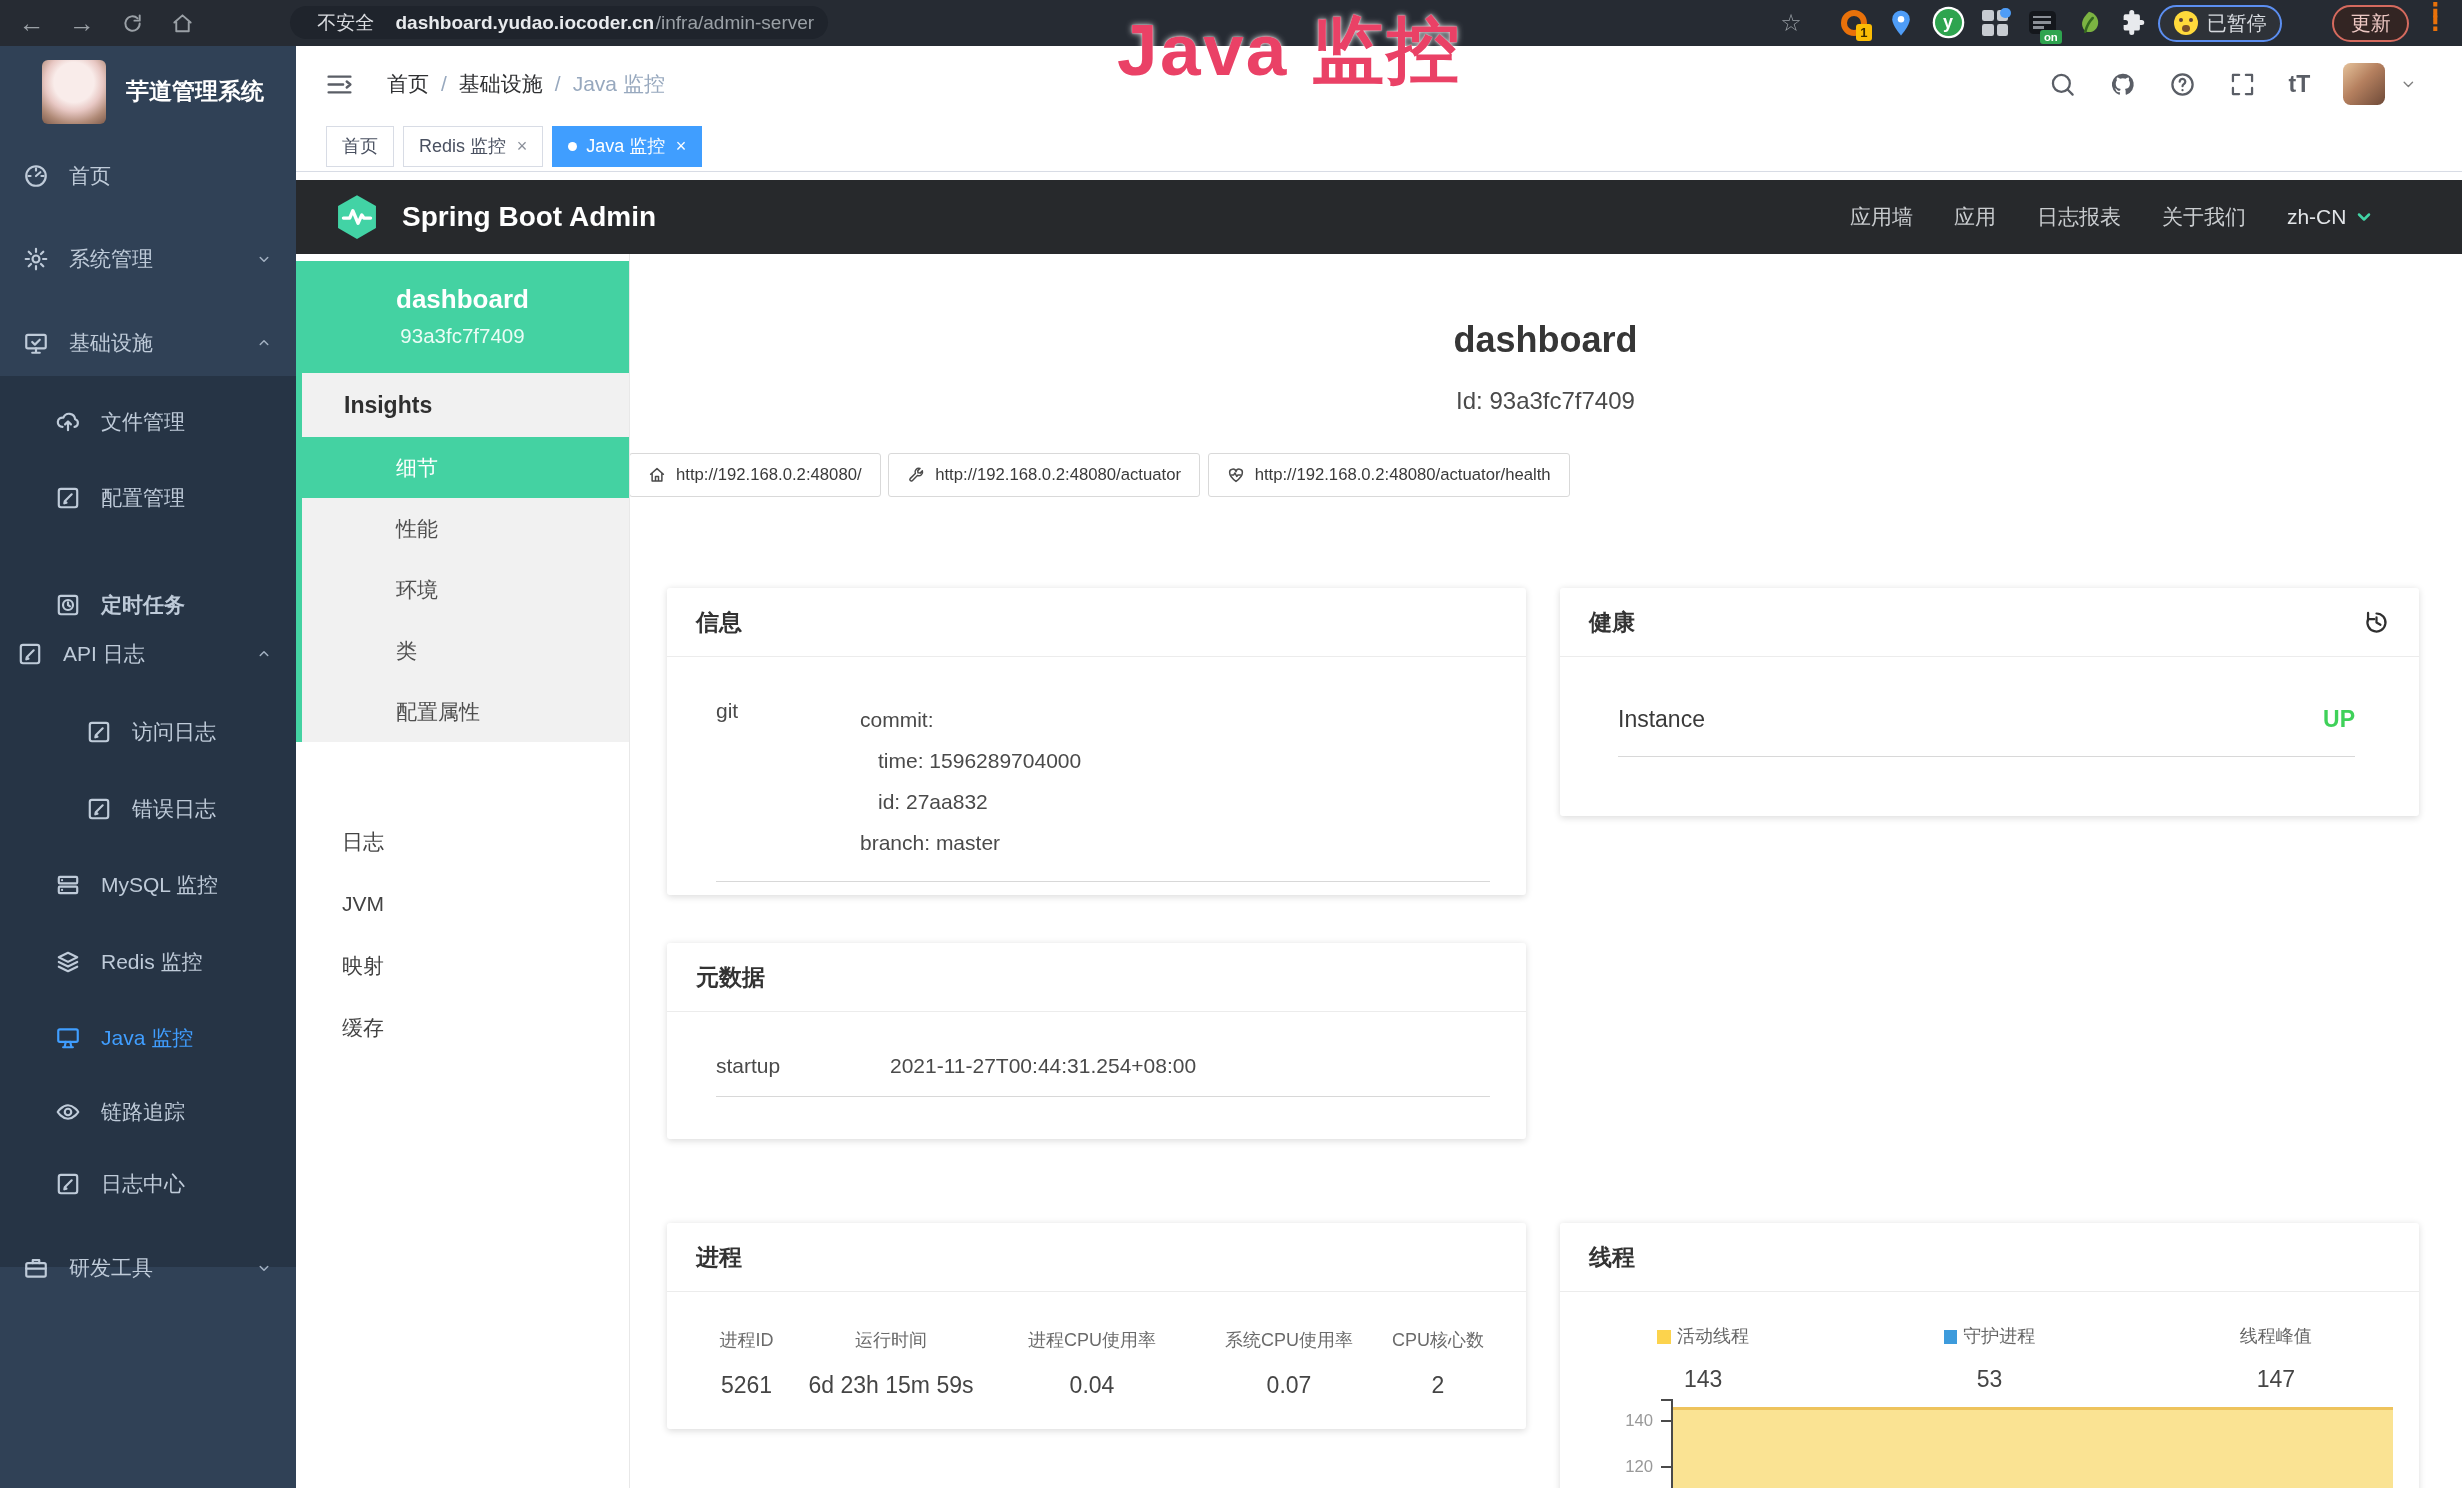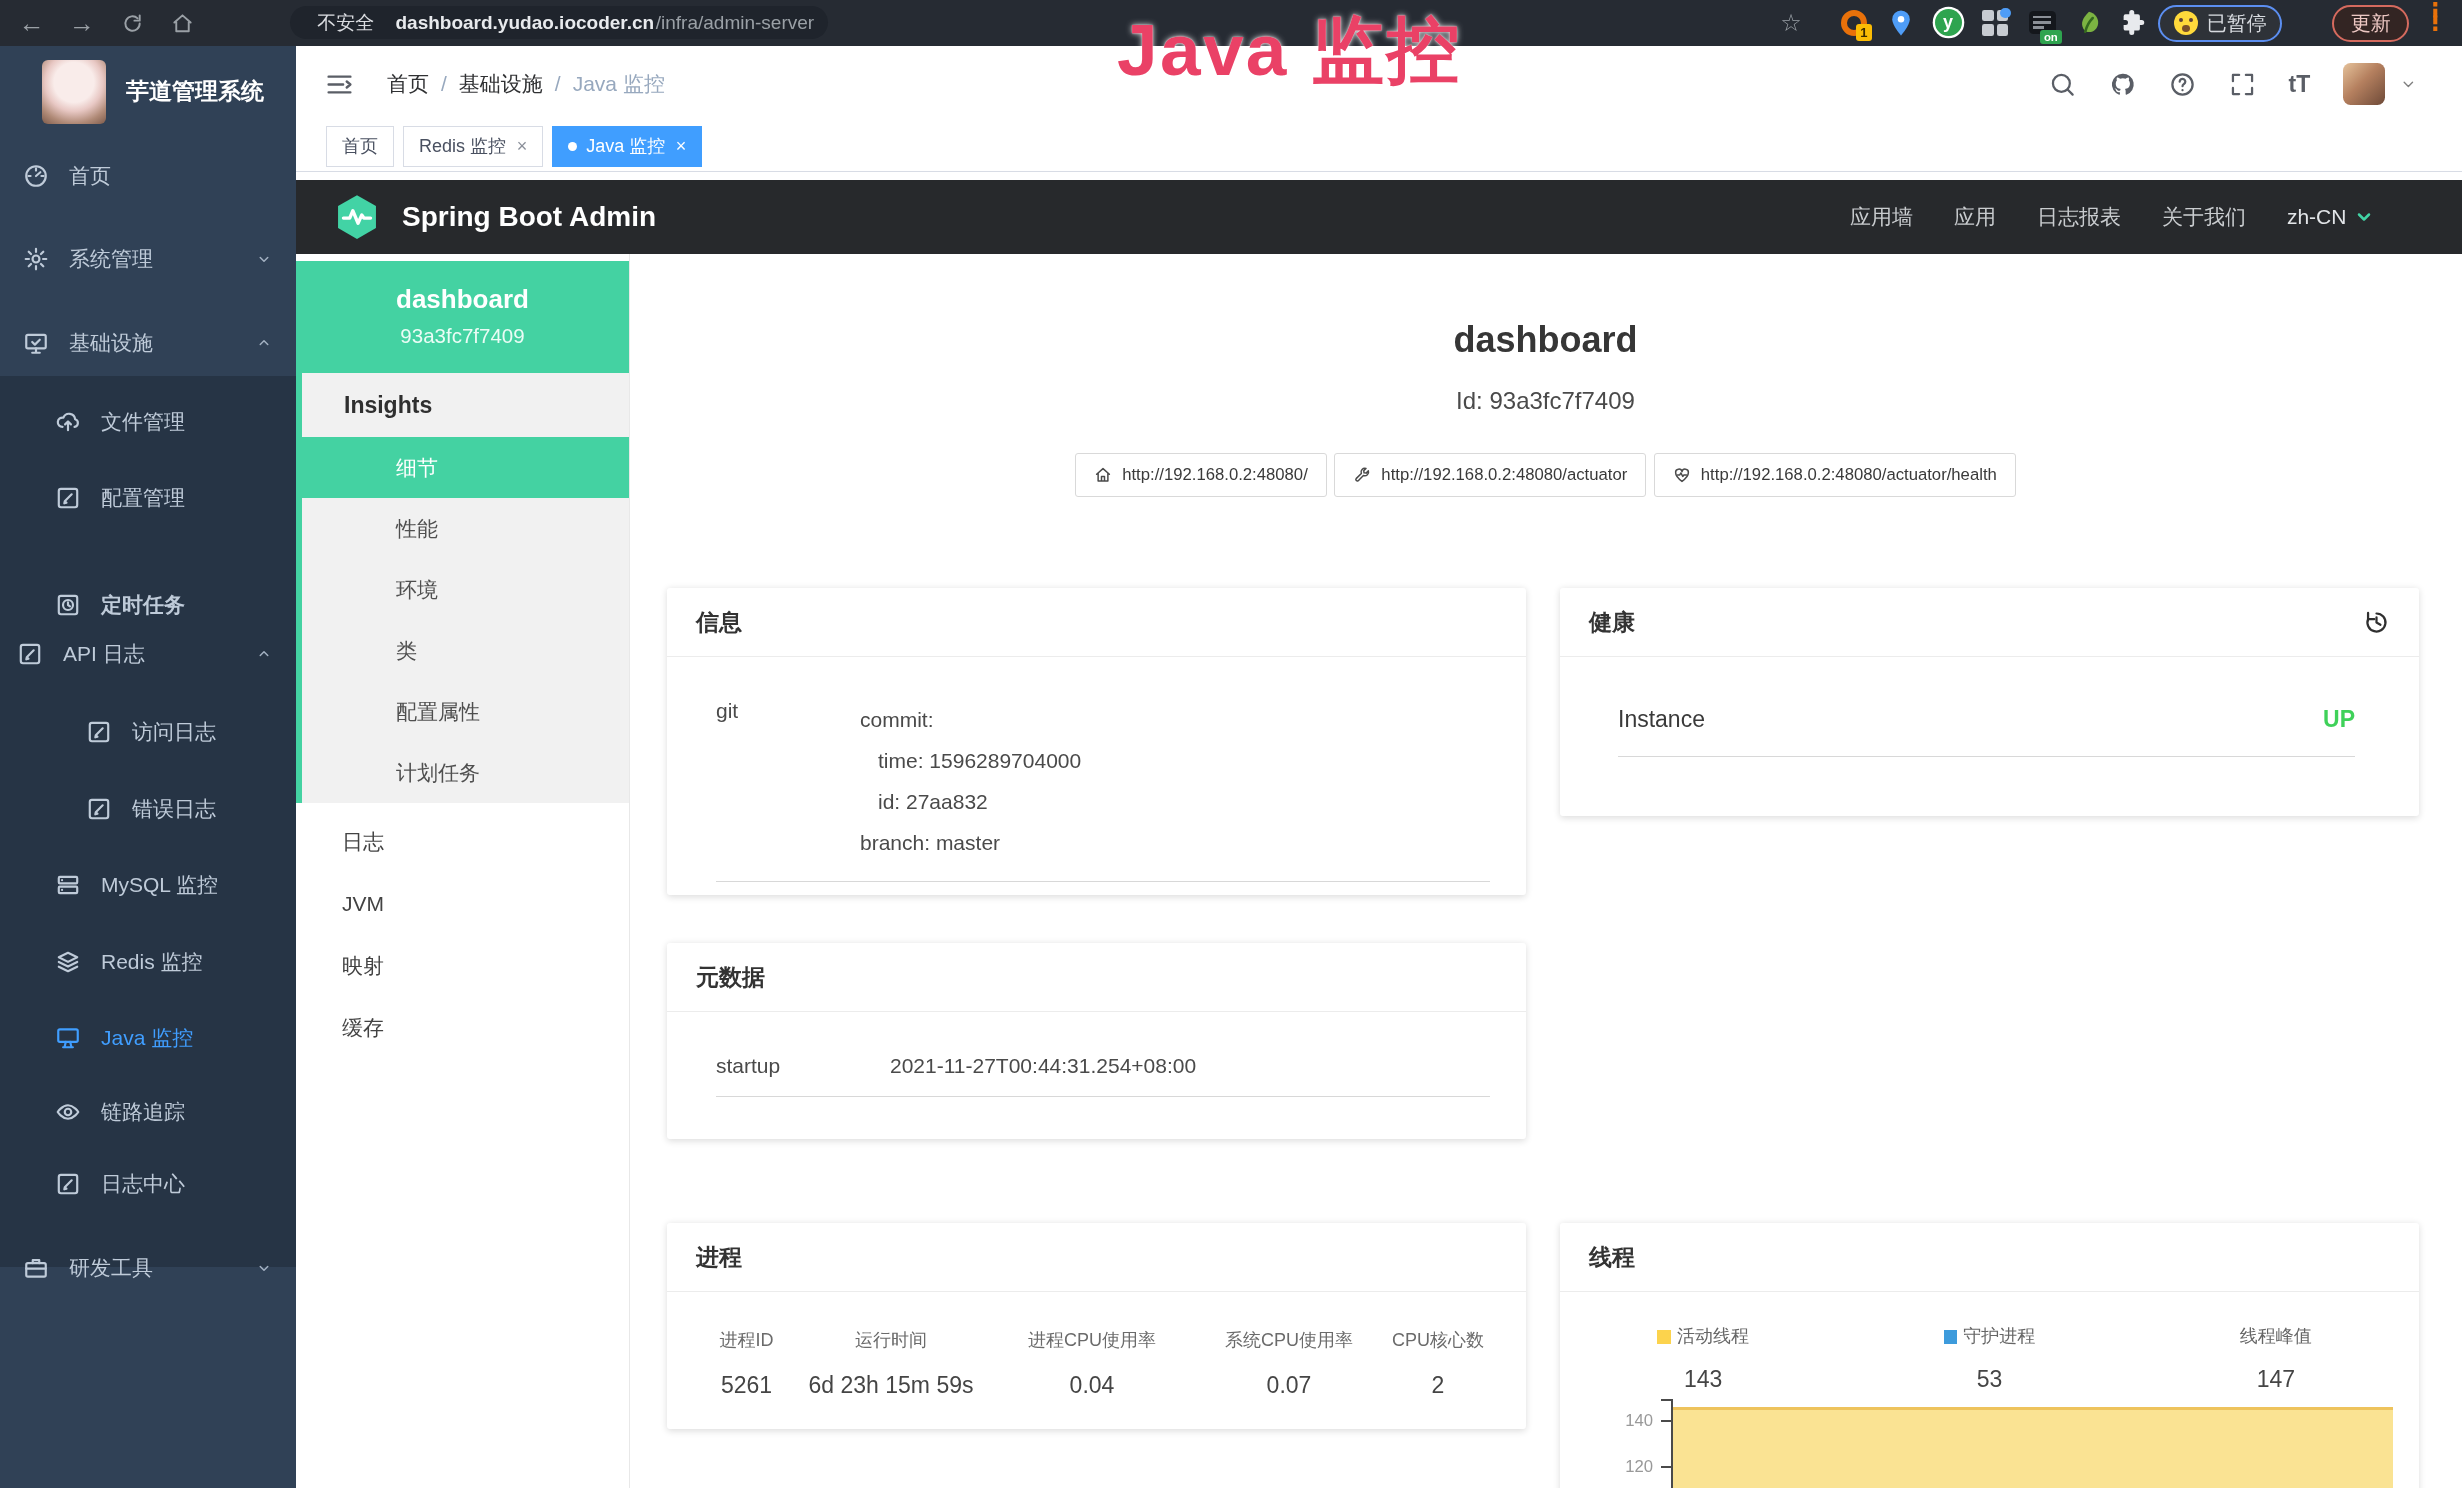--- a/index.html
+++ b/index.html
@@ -90,21 +90,21 @@
   .insights{position:absolute;left:0;top:119px;width:327px;background:#f1f1f1;border-left:6px solid #44d2a2;}
   .ins-title{height:64px;display:flex;align-items:center;padding-left:42px;font-size:23px;font-weight:bold;color:#2f2f2f;}
   .ins-item{height:61px;display:flex;align-items:center;padding-left:94px;font-size:21px;color:#4f4f4f;cursor:pointer;}
   .ins-item.active{background:#44d2a2;color:#fff;}
   .root-item{position:absolute;left:2px;width:333px;height:62px;display:flex;align-items:center;padding-left:44px;font-size:21px;color:#434343;cursor:pointer;box-sizing:border-box;}
 
   
   .sbc{position:absolute;left:629px;top:254px;width:1833px;height:1304px;background:#fff;}
   .big-title{position:absolute;top:65px;left:0;width:100%;text-align:center;font-size:36px;font-weight:bold;color:#363636;}
   .sub-title{position:absolute;top:133px;left:0;width:100%;text-align:center;font-size:24px;color:#4a4a4a;}
-  .links{position:absolute;top:199px;left:0;width:100%;display:flex;justify-content:center;gap:7.6px;}
+  .links{position:absolute;top:199px;left:0;width:100%;display:flex;gap:7.6px;}
   .linkbtn{display:inline-flex;align-items:center;gap:10px;height:42px;padding:0 18px;border:0.8px solid #d9d9d9;border-radius:3px;font-size:16.7px;color:#3a3a3a;background:#fff;cursor:pointer;white-space:nowrap;}
   .lic{width:18px;height:18px;color:#4a4a4a;flex:none;}
   .card{position:absolute;background:#fff;border-radius:3px;box-shadow:0 1.5px 7.6px rgba(0,0,0,.14);}
   .card-h{height:68px;display:flex;align-items:center;padding:0 29px;font-size:23px;font-weight:600;color:#333;border-bottom:1.5px solid #ececec;}
   .histico{width:27px;height:27px;color:#2f2f2f;margin-left:auto;cursor:pointer;}
   .kv{display:flex;padding:42px 36px 0 49px;font-size:21px;color:#4a4a4a;}
   .kv .k{flex:none;}
   .kv .v div{line-height:41px;}
   .ind{margin-left:18px;}
   .hr{border-bottom:1.5px solid #d8d8d8;margin:18px 36px 0 49px;}
@@ -493,21 +493,20 @@
       <div class="n">dashboard</div>
       <div class="i">93a3fc7f7409</div>
     </div>
     <div class="insights">
       <div class="ins-title">Insights</div>
       <div class="ins-item active">细节</div>
       <div class="ins-item">性能</div>
       <div class="ins-item">环境</div>
       <div class="ins-item">类</div>
       <div class="ins-item">配置属性</div>
-      <div class="ins-item">计划任务</div>
     </div>
     <div class="root-item" style="top:557px;">日志</div>
     <div class="root-item" style="top:619px;">JVM</div>
     <div class="root-item" style="top:681px;">映射</div>
     <div class="root-item" style="top:743px;">缓存</div>
   </aside>
 
   <div class="sbc">
     <div class="big-title">dashboard</div>
     <div class="sub-title">Id: 93a3fc7f7409</div>

